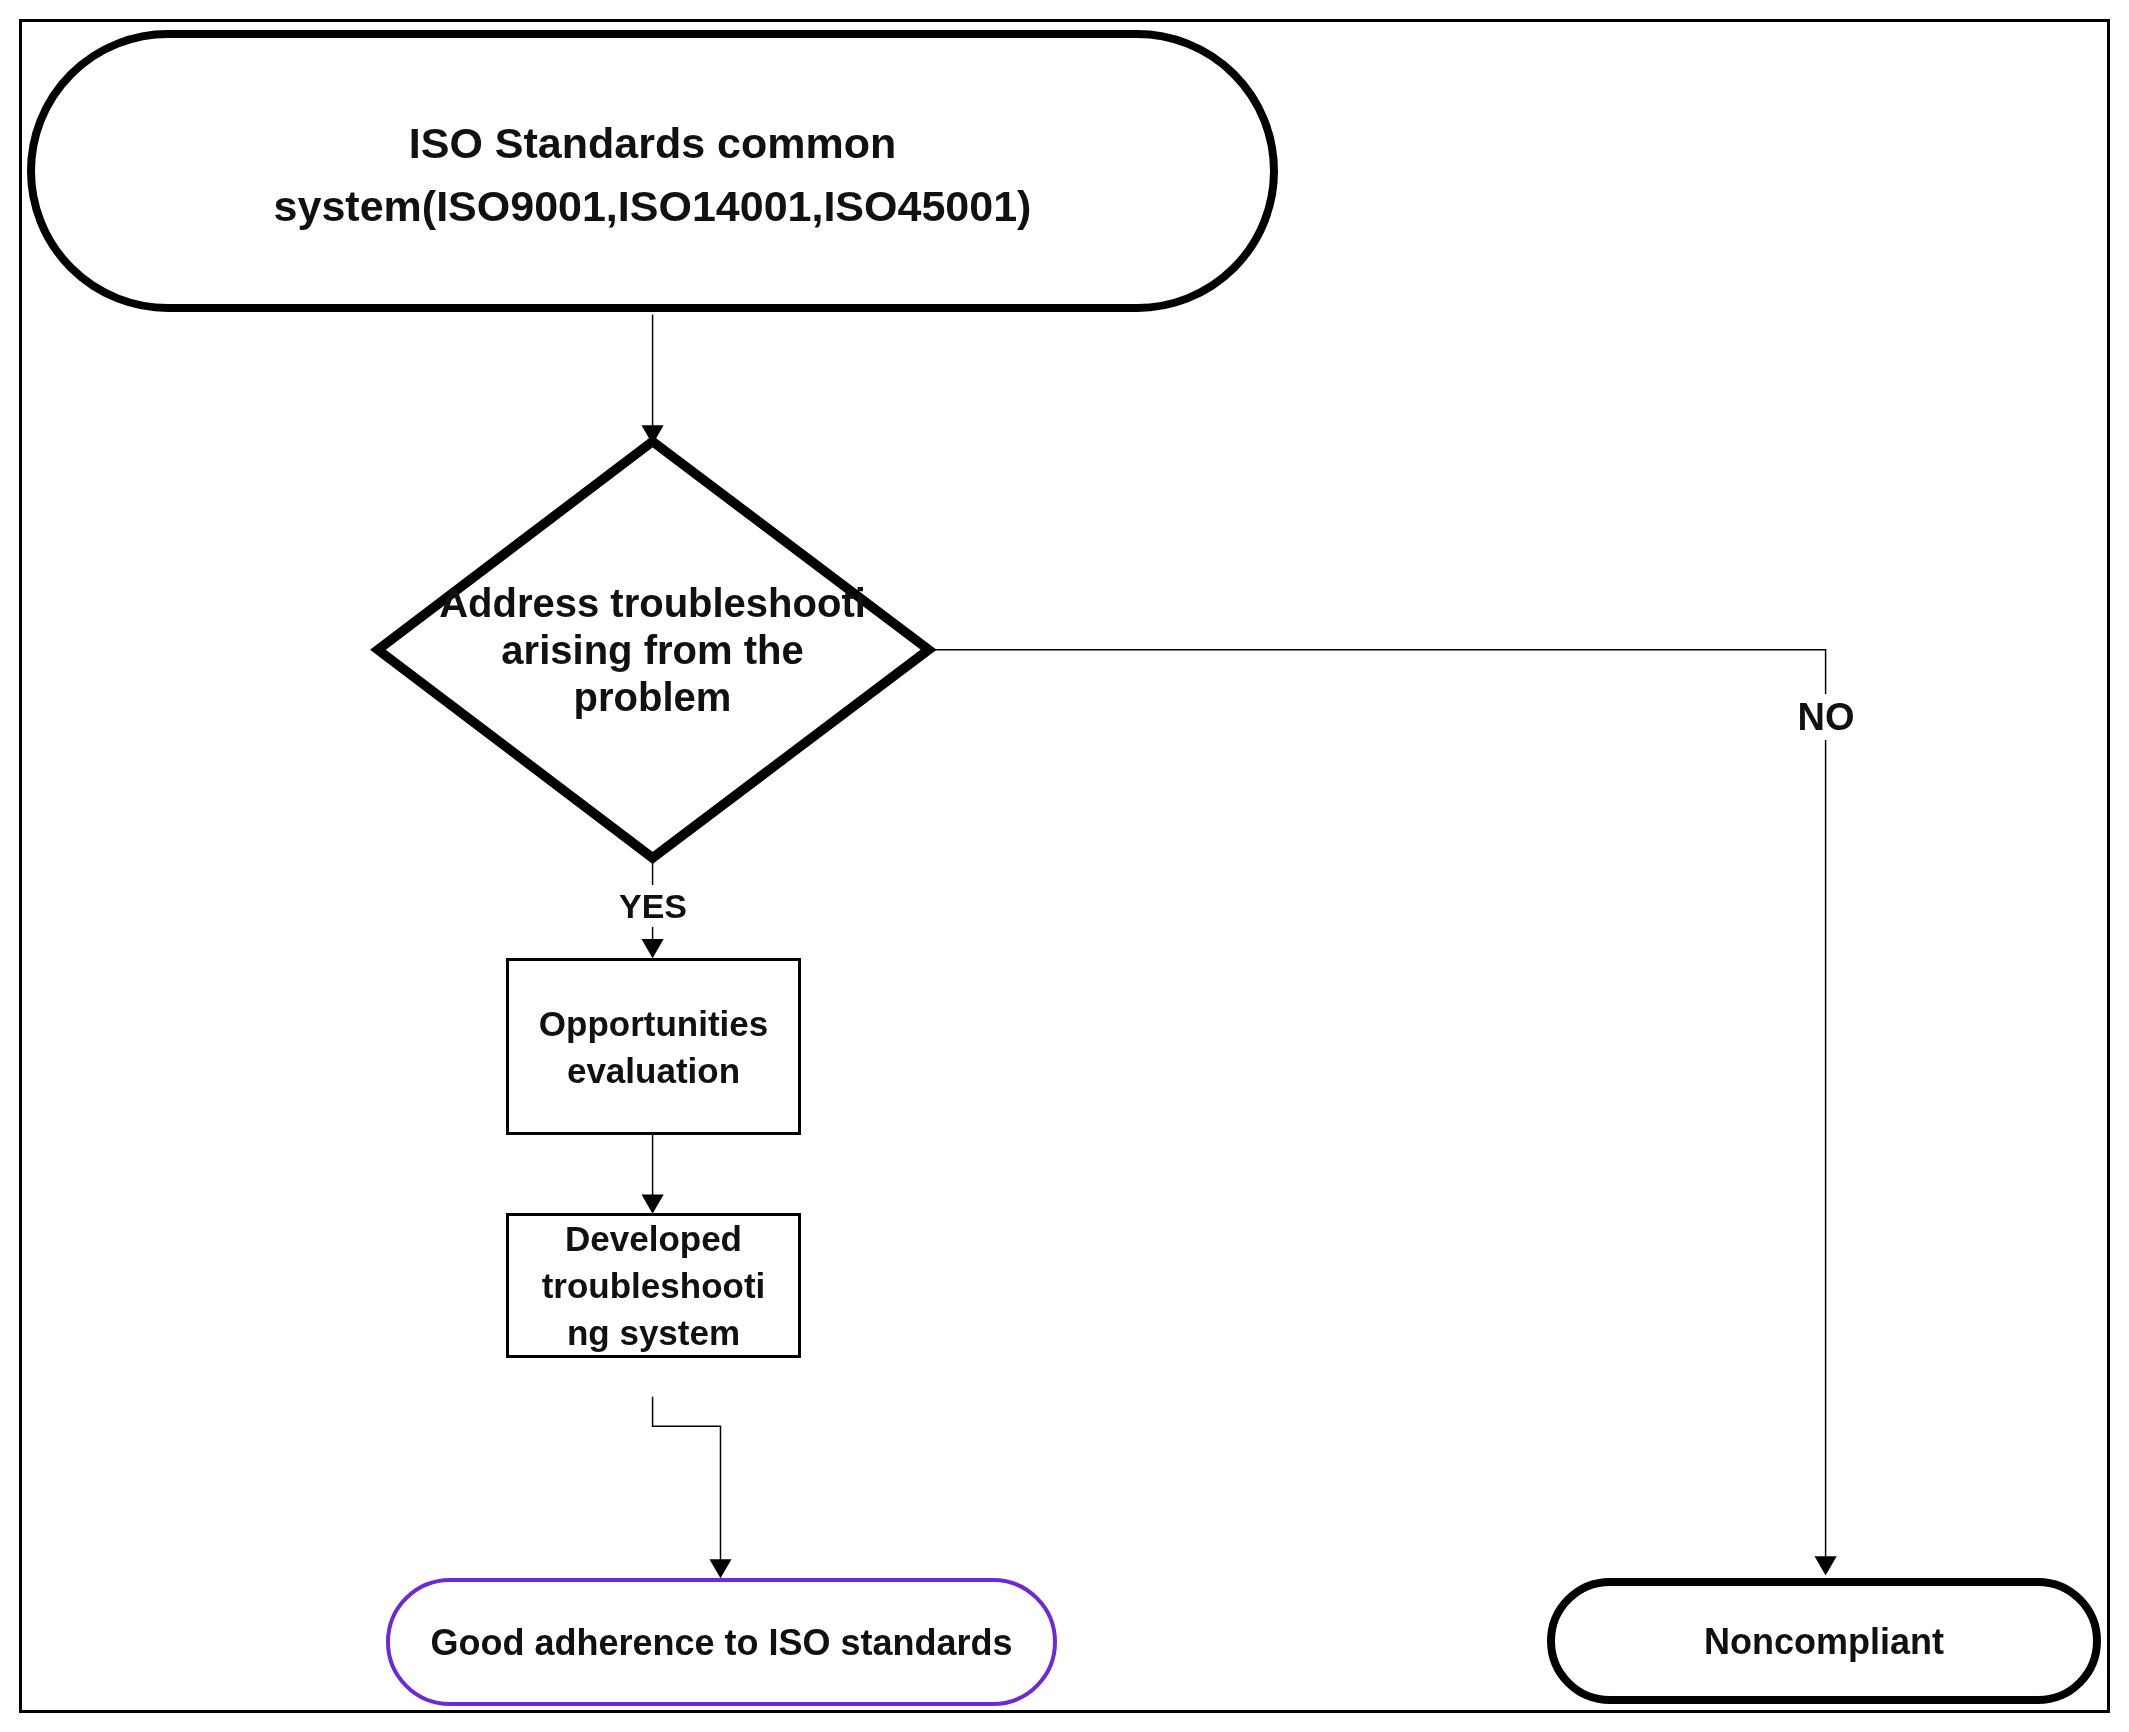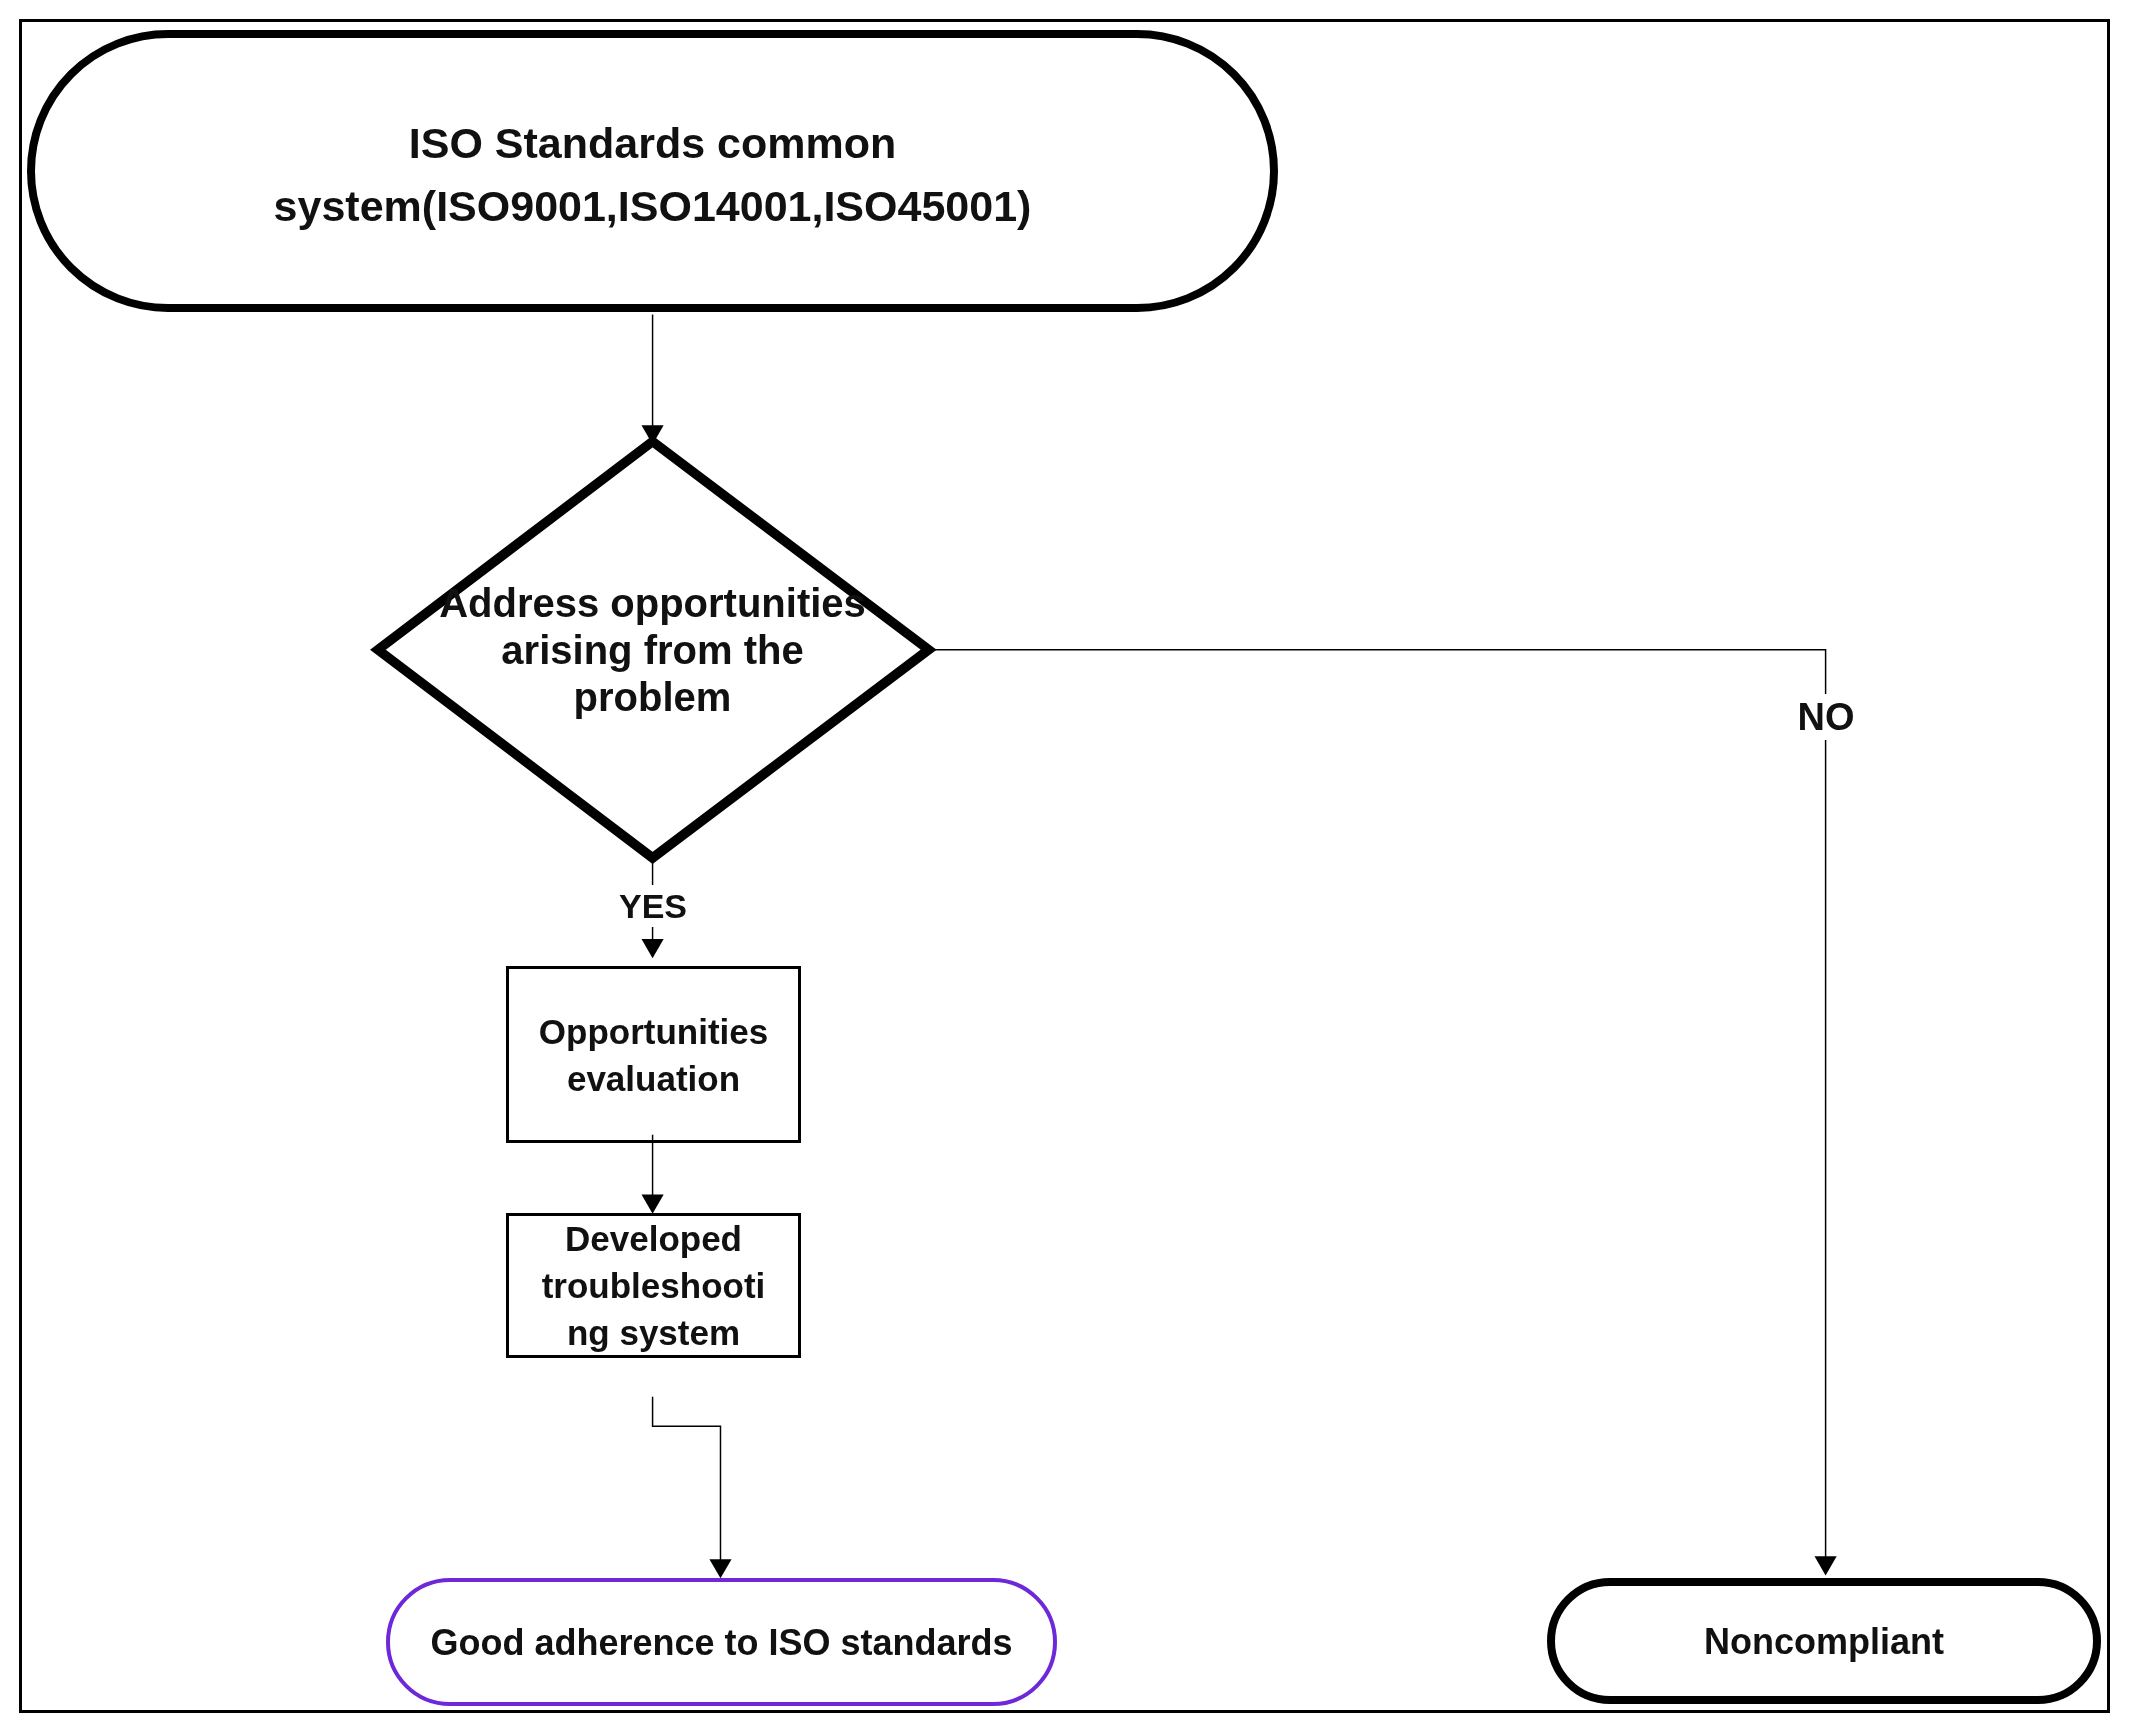--- a/index.html
+++ b/index.html
@@ -51,21 +51,21 @@
     padding-top: 8px;
     gap: 14px;
   }
   .box-process {
     left: 506px;
     width: 295px;
     border: 3.7px solid #000000;
     font-size: 35px;
     line-height: 47px;
   }
-  .box-1 { top: 958px; height: 177px; margin-top: 8px; }
+  .box-1 { top: 958px; height: 177px; }
   .box-2 { top: 1213px; height: 145px; }
   .stadium-end-left {
     left: 386px;
     top: 1578px;
     width: 671px;
     height: 128px;
     border: 4px solid #6d28d9;
     border-radius: 64px;
     font-size: 36px;
     line-height: 41px;
@@ -153,21 +153,21 @@
     <polygon points="884,1644 869,1618 899,1618" fill="#000000"></polygon>
 
     <polyline points="884,1892 884,1932 976,1932 976,2120" fill="none" stroke="#000000" stroke-width="2"></polyline>
     <polygon points="976,2138 961,2112 991,2112" fill="#000000"></polygon>
 
     <polyline points="1258,880 2473,880 2473,2116" fill="none" stroke="#000000" stroke-width="2"></polyline>
     <polygon points="2473,2134 2458,2108 2488,2108" fill="#000000"></polygon>
   </svg>
 
   <div class="decision-text">
-    <div class="tline">Address opportunities</div>
+    <div class="tline">Address troubleshooti</div>
     <div class="tline">arising from the</div>
     <div class="tline">problem</div>
   </div>
 
   <div class="flow-label flow-label-yes">YES</div>
   <div class="flow-label flow-label-no">NO</div>
 
 </div>
 
 

